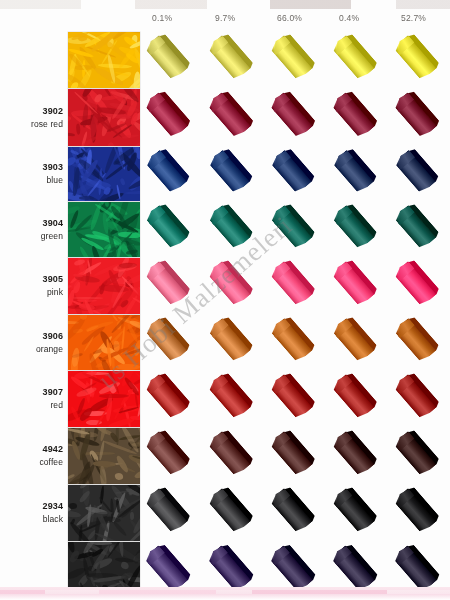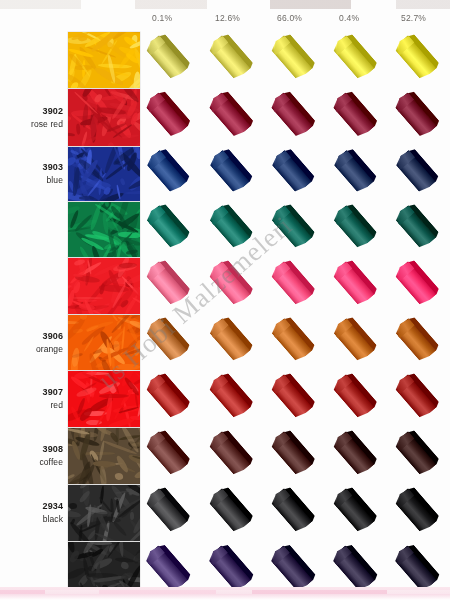--- a/index.html
+++ b/index.html
@@ -111,21 +111,21 @@
 </style>
 </head>
 <body>
 
 <div id="sheet">
 
   <div class="scan-band"></div>
 
   <div id="header">
       <div class="hdr-cell" style="left: 152px;">0.1%</div>
-      <div class="hdr-cell" style="left: 215px;">12.6%</div>
+      <div class="hdr-cell" style="left: 215px;">9.7%</div>
       <div class="hdr-cell" style="left: 277px;">66.0%</div>
       <div class="hdr-cell" style="left: 339px;">0.4%</div>
       <div class="hdr-cell" style="left: 401px;">52.7%</div>
     </div>
 
   <div id="grid">
       <div class="row" style="top: 2px; height: 56px;">
         <div class="photo" style="background: rgb(244, 180, 0);">
           <i style="width: 27.8891px; height: 4.88124px; left: 57.76px; top: 26.9111px; background: rgb(255, 210, 30); opacity: 0.51; transform: rotate(69.5deg);"></i>
           <i style="width: 13.589px; height: 2.25868px; left: 22.2579px; top: 13.9582px; background: rgb(255, 196, 0); opacity: 0.84; transform: rotate(67.3deg);"></i>
@@ -381,20 +381,24 @@
         </div>
         <div class="swatch-wrap" style="left: 389px;">
           <div class="bar" style="height: 42px;">
             <div class="body" style="background: linear-gradient(90deg, rgb(3, 17, 53) 0%, rgb(63, 77, 113) 28%, rgb(77, 91, 127) 46%, rgb(37, 51, 87) 72%, rgb(0, 13, 49) 100%);"></div>
             <div class="side" style="background: rgb(0, 0, 35);"></div>
             <div class="tip" style="background: linear-gradient(100deg, rgb(19, 33, 69) 0%, rgb(71, 85, 121) 60%, rgb(27, 41, 77) 100%);"></div>
           </div>
         </div>
       </div>
       <div class="row" style="top: 172px; height: 55px;">
+        <div class="row-label">
+          <div class="code">3904</div>
+          <div class="cname">green</div>
+        </div>
         <div class="photo" style="background: rgb(12, 122, 68);">
           <i style="width: 23.7059px; height: 5.13696px; left: 35.2222px; top: 39.46px; background: rgb(19, 162, 87); opacity: 0.74; transform: rotate(-27.4deg);"></i>
           <i style="width: 34.5446px; height: 6.982px; left: 45.2849px; top: 26.993px; background: rgb(7, 92, 50); opacity: 0.6; transform: rotate(-68.8deg);"></i>
           <i style="width: 35.1056px; height: 6.55851px; left: 62.8846px; top: 32.3501px; background: rgb(28, 193, 105); opacity: 0.57; transform: rotate(28.2deg);"></i>
           <i style="width: 35.3888px; height: 5.53318px; left: 38.6881px; top: 18.8647px; background: rgb(4, 68, 37); opacity: 0.81; transform: rotate(-36.5deg);"></i>
           <i style="width: 15.3942px; height: 5.57266px; left: -2.63811px; top: 4.86994px; background: rgb(15, 140, 76); opacity: 0.5; transform: rotate(-22.8deg);"></i>
           <i style="width: 15.1218px; height: 3.34362px; left: 37.5727px; top: 8.69929px; background: rgb(19, 162, 87); opacity: 0.78; transform: rotate(-50.9deg);"></i>
           <i style="width: 14.5716px; height: 5.51273px; left: 35.9873px; top: 48.686px; background: rgb(7, 92, 50); opacity: 0.85; transform: rotate(-60.6deg);"></i>
           <i style="width: 23.7437px; height: 3.74666px; left: 17.2722px; top: 33.1635px; background: rgb(28, 193, 105); opacity: 0.85; transform: rotate(8.1deg);"></i>
           <i style="width: 22.638px; height: 4.71206px; left: 6.0942px; top: 35.4651px; background: rgb(4, 68, 37); opacity: 0.46; transform: rotate(35.1deg);"></i>
@@ -466,20 +470,24 @@
         </div>
         <div class="swatch-wrap" style="left: 389px;">
           <div class="bar" style="height: 43px;">
             <div class="body" style="background: linear-gradient(90deg, rgb(0, 52, 41) 0%, rgb(37, 112, 101) 28%, rgb(51, 126, 115) 46%, rgb(11, 86, 75) 72%, rgb(0, 48, 37) 100%);"></div>
             <div class="side" style="background: rgb(0, 34, 23);"></div>
             <div class="tip" style="background: linear-gradient(100deg, rgb(0, 68, 57) 0%, rgb(45, 120, 109) 60%, rgb(1, 76, 65) 100%);"></div>
           </div>
         </div>
       </div>
       <div class="row" style="top: 228px; height: 56px;">
+        <div class="row-label">
+          <div class="code">3905</div>
+          <div class="cname">pink</div>
+        </div>
         <div class="photo" style="background: rgb(238, 28, 36);">
           <i style="width: 22.3115px; height: 3.55553px; left: 52.3762px; top: 44.6723px; background: rgb(250, 43, 51); opacity: 0.48; transform: rotate(-59.7deg);"></i>
           <i style="width: 31.5298px; height: 3.55643px; left: 28.2939px; top: 50.7317px; background: rgb(211, 18, 26); opacity: 0.69; transform: rotate(-54.1deg);"></i>
           <i style="width: 23.8038px; height: 6.84437px; left: 44.6374px; top: 6.49489px; background: rgb(255, 64, 70); opacity: 0.56; transform: rotate(-10.2deg);"></i>
           <i style="width: 9.13323px; height: 5.08601px; left: 52.0736px; top: 42.6284px; background: rgb(188, 13, 20); opacity: 0.75; transform: rotate(-48deg);"></i>
           <i style="width: 27.5183px; height: 4.94802px; left: 1.26903px; top: 9.79901px; background: rgb(242, 35, 43); opacity: 0.94; transform: rotate(72.6deg);"></i>
           <i style="width: 28.9588px; height: 3.09707px; left: 64.8904px; top: 38.6733px; background: rgb(250, 43, 51); opacity: 0.8; transform: rotate(51.6deg);"></i>
           <i style="width: 23.455px; height: 6.19982px; left: 45.6043px; top: 35.9179px; background: rgb(211, 18, 26); opacity: 0.48; transform: rotate(-51.2deg);"></i>
           <i style="width: 21.0067px; height: 5.92295px; left: 42.0775px; top: 20.1996px; background: rgb(255, 64, 70); opacity: 0.66; transform: rotate(4.4deg);"></i>
           <i style="width: 31.6139px; height: 3.93311px; left: 4.97665px; top: 10.185px; background: rgb(188, 13, 20); opacity: 0.5; transform: rotate(-81.7deg);"></i>
@@ -729,21 +737,21 @@
         <div class="swatch-wrap" style="left: 389px;">
           <div class="bar" style="height: 44px;">
             <div class="body" style="background: linear-gradient(90deg, rgb(124, 0, 0) 0%, rgb(184, 56, 52) 28%, rgb(198, 70, 66) 46%, rgb(158, 30, 26) 72%, rgb(120, 0, 0) 100%);"></div>
             <div class="side" style="background: rgb(106, 0, 0);"></div>
             <div class="tip" style="background: linear-gradient(100deg, rgb(140, 12, 8) 0%, rgb(192, 64, 60) 60%, rgb(148, 20, 16) 100%);"></div>
           </div>
         </div>
       </div>
       <div class="row" style="top: 398px; height: 56px;">
         <div class="row-label">
-          <div class="code">3908</div>
+          <div class="code">4942</div>
           <div class="cname">coffee</div>
         </div>
         <div class="photo" style="background: rgb(91, 74, 53);">
           <i style="width: 18.1282px; height: 3.81126px; left: 29.8384px; top: 1.99314px; background: rgb(125, 102, 71); opacity: 0.71; transform: rotate(23.4deg);"></i>
           <i style="width: 22.4855px; height: 3.27975px; left: 51.3209px; top: 8.31187px; background: rgb(65, 52, 31); opacity: 0.95; transform: rotate(-10.2deg);"></i>
           <i style="width: 19.8983px; height: 2.70195px; left: 63.8959px; top: 39.001px; background: rgb(156, 132, 96); opacity: 0.51; transform: rotate(54.6deg);"></i>
           <i style="width: 20.3666px; height: 3.74451px; left: 18.2302px; top: 0.727092px; background: rgb(46, 36, 21); opacity: 0.57; transform: rotate(-82.4deg);"></i>
           <i style="width: 33.8906px; height: 3.07412px; left: 12.9905px; top: 24.1569px; background: rgb(107, 86, 57); opacity: 0.79; transform: rotate(-0.9deg);"></i>
           <i style="width: 10.47px; height: 2.35742px; left: -1.15671px; top: 15.9571px; background: rgb(125, 102, 71); opacity: 0.84; transform: rotate(-1.2deg);"></i>
           <i style="width: 20.1051px; height: 3.2611px; left: 0.455376px; top: 50.7944px; background: rgb(65, 52, 31); opacity: 0.89; transform: rotate(-23.1deg);"></i>

